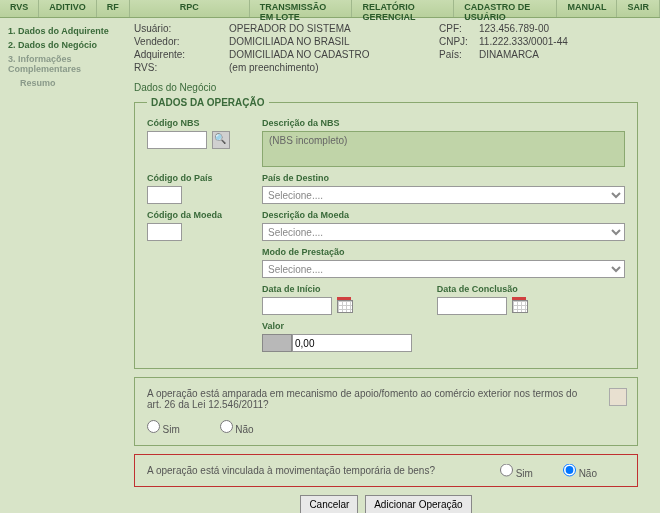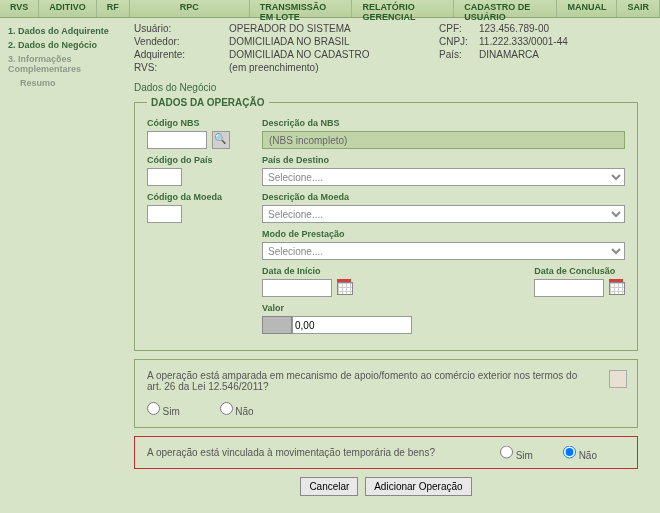--- a/index.html
+++ b/index.html
@@ -20,23 +20,23 @@
 fieldset { border: 1px solid #8aa870; padding: 10px 12px; margin-bottom: 8px; background: #d8e4c8; }
 legend { color: #3a6a3a; font-weight: bold; font-size: 10px; padding: 0 4px; }
 .form-row { display: flex; margin-bottom: 6px; }
 .left-col { width: 115px; }
 .right-col { flex: 1; }
 .label { color: #3a6a3a; font-weight: bold; font-size: 9px; margin-bottom: 3px; display: block; }
 input[type="text"] { border: 1px solid #999; padding: 2px; font-size: 10px; height: 18px; }
 .small-input { width: 60px; }
 .tiny-input { width: 35px; }
 select { width: 100%; border: 1px solid #999; padding: 1px; font-size: 10px; height: 18px; background: #fff; color: #888; }
-.desc-box { background: #c0d4a8; border: 1px solid #8aa870; padding: 3px 6px; color: #666; font-size: 10px; height: 18px; }
+.desc-box { background: #c0d4a8; border: 1px solid #8aa870; padding: 3px 6px; color: #666; font-size: 10px; height: 36px; }
 .lookup { display: inline-block; width: 18px; height: 18px; background: #d0d0d0; border: 1px solid #999; text-align: center; vertical-align: top; margin-left: 2px; cursor: pointer; line-height: 14px; }
-.date-row { display: flex; gap: 84px; justify-content: space-between; }
+.date-row { display: flex; gap: 84px; }
 .date-group { }
 .cal-icon { display: inline-block; width: 16px; height: 16px; vertical-align: top; margin-left: 2px; cursor: pointer; position: relative; }
 .cal-icon::before { content: ''; position: absolute; width: 14px; height: 3px; background: #d04040; top: 0; left: 0; }
 .cal-icon::after { content: ''; position: absolute; width: 14px; height: 11px; background: #fff; border: 1px solid #888; top: 3px; left: 0; background-image: linear-gradient(#ccc 1px, transparent 1px), linear-gradient(90deg, #ccc 1px, transparent 1px); background-size: 4px 4px; }
 .valor-row { display: flex; }
 .valor-row .currency { width: 30px; height: 18px; background: #b8b8b8; border: 1px solid #888; }
 .valor-row input { width: 120px; text-align: left; padding-right: 4px; }
 .question-box { border: 1px solid #8aa870; padding: 10px 12px; margin-bottom: 8px; font-size: 9px; color: #555; position: relative; }
 .question-box.highlight { border: 1px solid #c03030; }
 .question-text { margin-bottom: 10px; max-width: 440px; }

